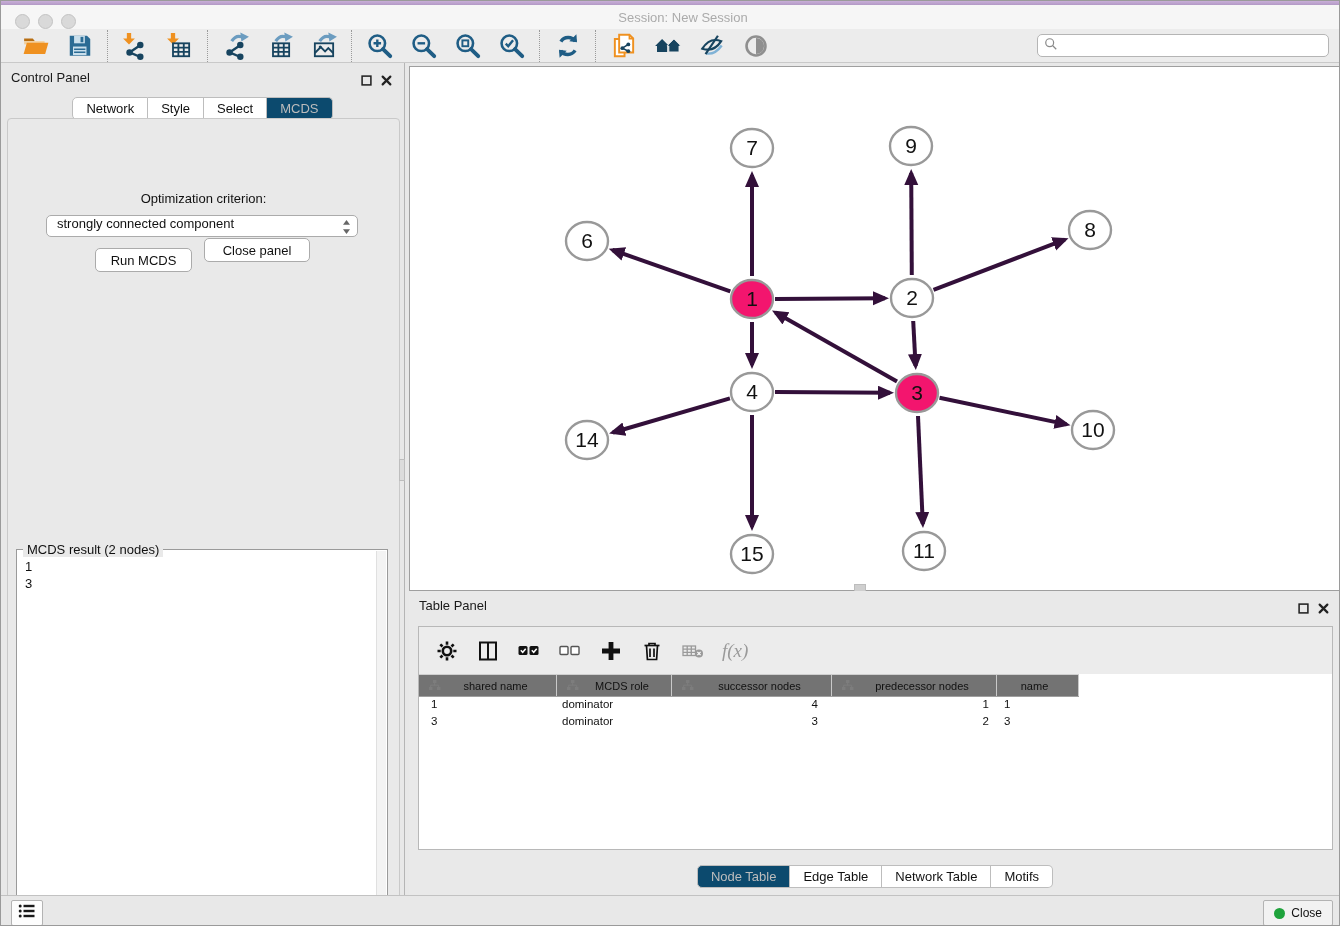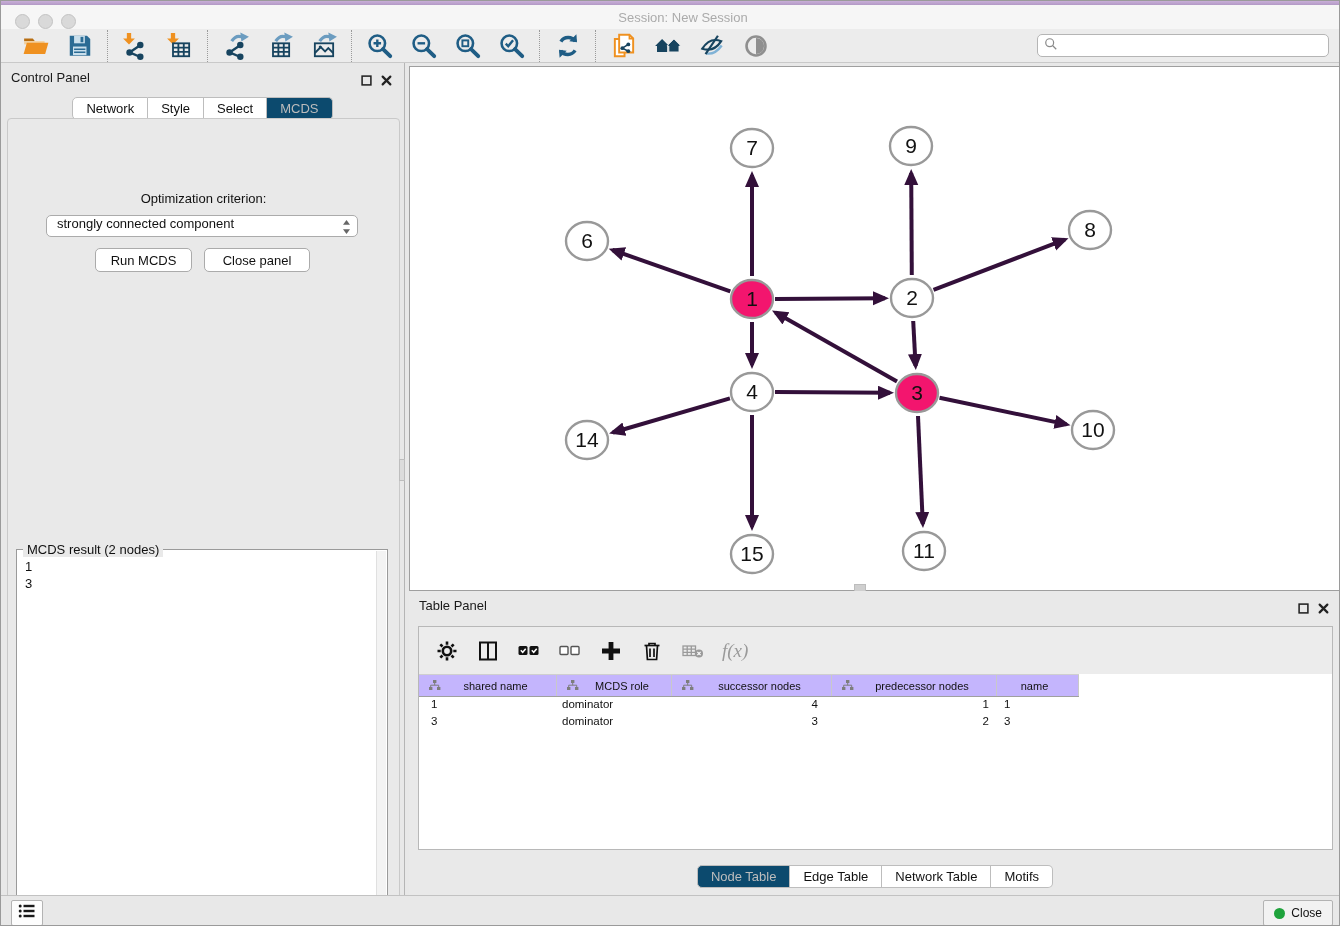--- a/index.html
+++ b/index.html
@@ -33,21 +33,21 @@
   .tab:first-child{border-left:1px solid #bdbdbd;border-radius:5px 0 0 5px;}
   .tab:last-child{border-radius:0 5px 5px 0;}
   .tab.disabled-active{background:#0c4a6e;color:#bcbcbc;}
   #cp-body{position:absolute;left:6px;top:55px;width:391px;height:822px;background:#e9e9e9;border:1px solid #c9c9c9;border-radius:4px;}
   #opt-label{position:absolute;left:0;top:72px;width:100%;text-align:center;font-size:13px;color:#111;}
   #criterion-select{position:absolute;left:38px;top:96px;width:312px;height:22px;background:#fff;border:1px solid #ababab;border-radius:5px;display:flex;font-size:13px;color:#111;padding-left:10px;box-sizing:border-box;}
   #criterion-select .stepper{position:absolute;right:6px;top:3px;}
   #criterion-select .stepper svg{width:9px;height:16px;}
   .btn{position:absolute;height:22px;background:#fff;border:1px solid #ababab;border-radius:5px;font-size:13px;color:#111;display:flex;align-items:center;justify-content:center;cursor:default;}
   #run-btn{left:87px;top:129px;width:95px;}
-  #closepanel-btn{left:196px;top:129px;width:104px;}
+  #closepanel-btn{left:196px;top:119px;width:104px;}
   #result-group{position:absolute;left:8px;top:430px;width:370px;height:382px;border:1px solid #9a9a9a;background:#fff;}
   #result-legend{position:absolute;left:6px;top:-8px;background:#e9e9e9;padding:0 4px;font-size:13px;color:#111;}
   #result-text{position:absolute;left:0;top:2px;right:10px;bottom:0;padding:6px 0 0 8px;font-size:13px;color:#111;white-space:pre;line-height:17px;overflow:hidden;}
   #result-scroll{position:absolute;right:1px;top:1px;width:9px;height:378px;background:#f3f3f3;border-left:1px solid #e0e0e0;}
   
   #v-grip{left:398px;top:458px;width:6px;height:22px;background:#dcdcdc;border:1px solid #bdbdbd;box-sizing:border-box;}
   
   #net-window{left:408px;top:65px;width:932px;height:525px;background:#fff;border:1px solid #9f9f9f;box-sizing:border-box;}
   #net-titlebar{position:absolute;left:0;top:0;width:100%;height:24px;background:linear-gradient(#f3f3f3,#dedede);border-bottom:1px solid #b3b3b3;}
   #net-title{position:absolute;left:0;top:0;width:100%;height:24px;line-height:25px;text-align:center;font-size:13px;color:#222;}
@@ -60,21 +60,21 @@
   #dot-zoom::after{content:"+";}
   #graph-canvas{position:absolute;left:0;top:24px;width:930px;height:496px;background:#fff;}
   #net-grip{left:853px;top:583px;width:12px;height:8px;background:#cfcfcf;border:1px solid #bdbdbd;box-sizing:border-box;}
   
   #table-panel{left:408px;top:590px;width:932px;height:304px;background:#e9e9e9;}
   #tp-inner{position:absolute;left:9px;top:35px;width:915px;height:224px;background:#fff;border:1px solid #b8b8b8;box-sizing:border-box;}
   #tp-toolbar{position:absolute;left:0;top:0;width:100%;height:47px;background:#ececec;display:flex;align-items:center;gap:17px;padding-left:16px;box-sizing:border-box;}
   .tp-btn{width:24px;height:24px;display:flex;align-items:center;justify-content:center;}
   .tp-btn svg{width:22px;height:22px;}
   .fx{font-family:"Liberation Serif",serif;font-style:italic;font-size:19px;color:#9a9a9a;}
-  #tbl-head{position:absolute;left:0;top:47px;height:21px;display:flex;border-top:1px solid #cfcfcf;border-bottom:1px solid #9f9f9f;background:#c4b5fd;}
+  #tbl-head{position:absolute;left:0;top:47px;height:21px;display:flex;border-top:1px solid #cfcfcf;border-bottom:1px solid #9f9f9f;background:#737373;}
   .th{display:flex;align-items:center;border-right:1px solid #c9c9c9;box-sizing:border-box;font-size:11px;color:#111;}
   .th .tree{margin-left:10px;display:flex;}
   .th .tree svg{width:12px;height:11px;}
   .th .lbl{flex:1;text-align:center;padding-right:6px;}
   #tbl-rows{position:absolute;left:0;top:69px;width:100%;}
   .tr{display:flex;height:17px;line-height:17px;font-size:11.5px;color:#111;}
   .td{box-sizing:border-box;overflow:hidden;white-space:nowrap;}
   #tp-tabs{position:absolute;left:0;top:274px;width:100%;display:flex;justify-content:center;}
   
   #status-bar{left:0;top:894px;width:1340px;height:32px;background:#e8e8e8;border-top:1px solid #c2c2c2;}

